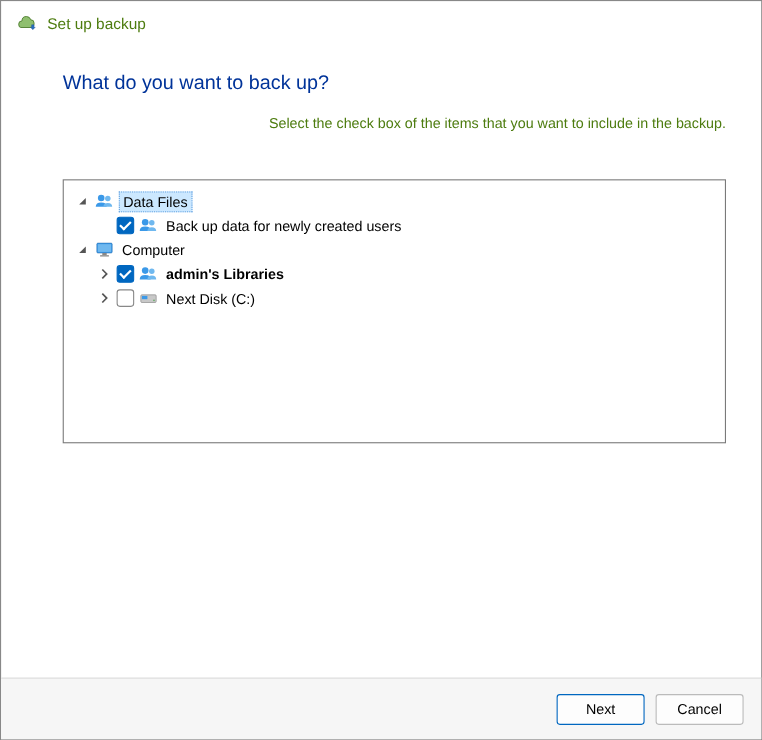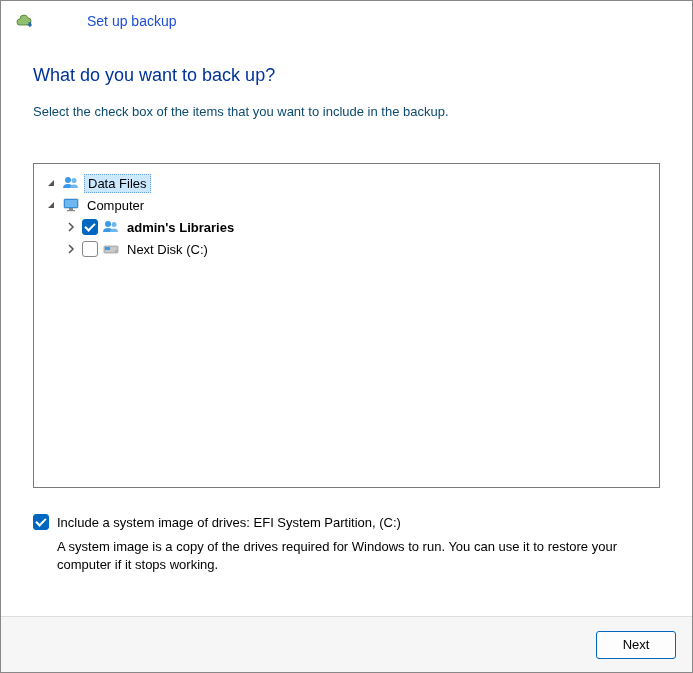--- a/index.html
+++ b/index.html
@@ -22,43 +22,44 @@
     }
     .title-bar .icon {
       width: 20px;
       height: 20px;
       display: inline-flex;
       align-items: center;
       justify-content: center;
     }
     .title-bar .title {
       font-size: 14px;
-      color: #1d4ed8;
-      margin-left: 44px;
+      color: #4d7c0f;
     }
     .content {
       flex: 1;
       padding: 30px 32px 10px 32px;
       display: flex;
       flex-direction: column;
+      margin-left: 24px;
     }
     .heading {
       color: #003399;
       font-size: 18px;
       font-weight: 400;
       margin-bottom: 18px;
     }
     .instruction {
       font-size: 13px;
-      color: #0c4a6e;
+      color: #4d7c0f;
       margin-bottom: 24px;
+      text-align: right;
     }
     .tree-box {
       border: 1px solid #7a7a7a;
-      height: 325px;
+      height: 240px;
       margin-top: 20px;
       padding: 8px 6px;
       overflow: auto;
       background: #fff;
     }
     .tree-row {
       display: flex;
       align-items: center;
       height: 22px;
       gap: 4px;
@@ -193,20 +194,33 @@
         <svg width="18" height="18" viewBox="0 0 18 18">
           <circle cx="6" cy="6" r="3" fill="#3b99e8"></circle>
           <path d="M1 14 Q1 10 6 10 Q11 10 11 14 Z" fill="#3b99e8"></path>
           <circle cx="12" cy="6.5" r="2.5" fill="#6fb8ef"></circle>
           <path d="M8 14 Q8 10.5 12 10.5 Q16 10.5 16 14 Z" fill="#6fb8ef"></path>
         </svg>
       </span>
       <span class="node-label selected">Data Files</span>
     </div>
 
+    <div class="tree-row indent-2">
+      <span class="chevron-spacer"></span>
+      <span class="checkbox checked"></span>
+      <span class="node-icon">
+        <svg width="18" height="18" viewBox="0 0 18 18">
+          <circle cx="6" cy="6" r="3" fill="#3b99e8"></circle>
+          <path d="M1 14 Q1 10 6 10 Q11 10 11 14 Z" fill="#3b99e8"></path>
+          <circle cx="12" cy="6.5" r="2.5" fill="#6fb8ef"></circle>
+          <path d="M8 14 Q8 10.5 12 10.5 Q16 10.5 16 14 Z" fill="#6fb8ef"></path>
+        </svg>
+      </span>
+      <span class="node-label">Back up data for newly created users</span>
+    </div>
 
     <div class="tree-row indent-1">
       <span class="chevron">
         <svg width="10" height="10" viewBox="0 0 10 10">
             <path d="M8 2 L8 8 L2 8 Z" fill="#555"></path>
           </svg>
       </span>
       <span class="node-icon">
         <svg width="18" height="18" viewBox="0 0 18 18">
           <rect x="2" y="3" width="14" height="9" rx="1" fill="#3b99e8" stroke="#2a6fb0" stroke-width="0.5"></rect>
@@ -248,24 +262,18 @@
           <rect x="2" y="6" width="14" height="7" rx="1" fill="#c8c8c8" stroke="#888" stroke-width="0.6"></rect>
           <rect x="3" y="7" width="5" height="3" fill="#3b99e8"></rect>
           <circle cx="14" cy="11" r="0.8" fill="#6a6"></circle>
         </svg>
       </span>
       <span class="node-label">Next Disk (C:)</span>
     </div>
 
   </div>
 
-  <div class="below-tree">
-    <div class="sys-image-row">
-      <span class="checkbox checked"></span>
-      <span>Include a system image of drives: EFI System Partition, (C:)</span>
-    </div>
-    <div class="sys-image-desc">A system image is a copy of the drives required for Windows to run. You can use it to restore your computer if it stops working.</div>
-  </div>
 </div>
 
 <div class="footer">
   <button class="btn primary">Next</button>
+  <button class="btn">Cancel</button>
 </div>
 
 </body></html>

